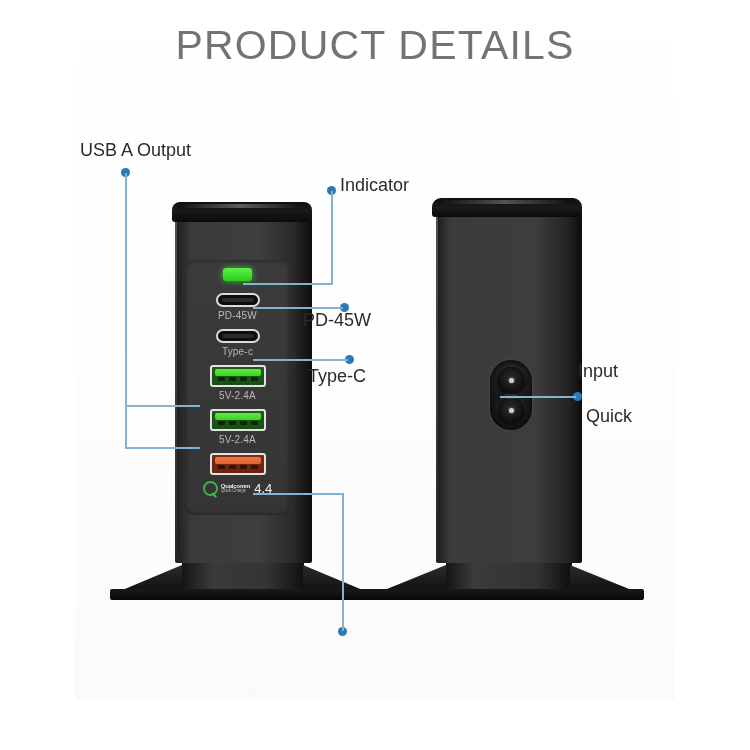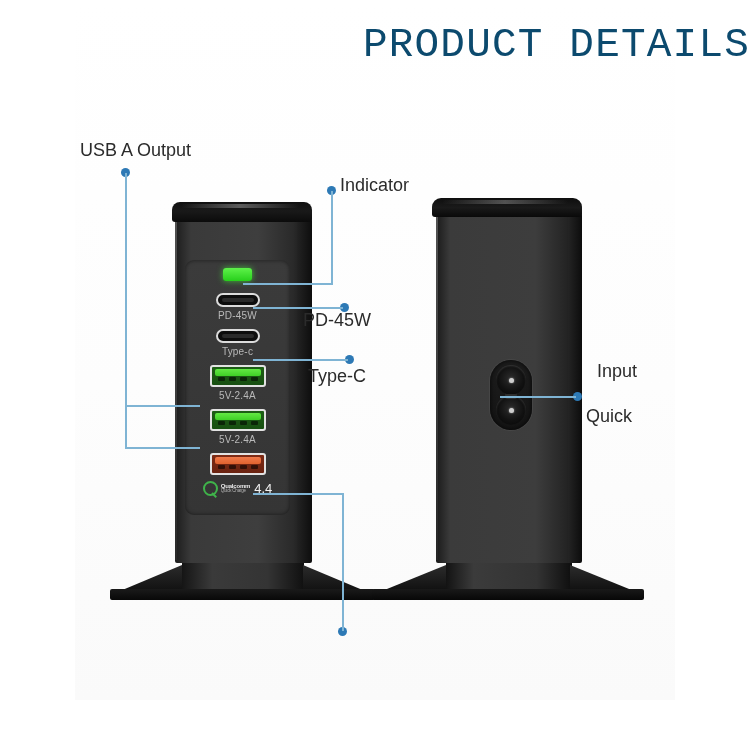--- a/index.html
+++ b/index.html
@@ -26,26 +26,26 @@
     left: 75px; top: 0;
     width: 600px; height: 700px;
     background: linear-gradient(180deg,#ffffff 0%,#fdfdfd 55%,#fafafa 100%);
   }
 
   
   .title {
     position: absolute;
     left: 0; top: 22px;
     width: 750px;
-    text-align: right;
+    text-align: center;
     font-size: 41px;
     font-weight: 300;
     letter-spacing: 1.2px;
-    color: #0c4a6e;
-    font-family: Liberation Mono, monospace;
+    color: #737373;
+    font-family: Liberation Sans, sans-serif;
   }
 
   
   .lead {
     position: absolute;
     background: #7fb4d4;
   }
   .lead.h { height: 1.6px; }
   .lead.v { width: 1.6px; }
 
@@ -492,21 +492,21 @@
   <div class="lead h" style="left:243px; top:283px; width:90px;"></div>
 
   <div class="callout" style="left:303px; top:310px;">PD-45W</div>
   <div class="dot" style="left:340px; top:303px;"></div>
   <div class="lead h" style="left:253px; top:307px; width:90px;"></div>
 
   <div class="callout" style="left:308px; top:366px;">Type-C</div>
   <div class="dot" style="left:345px; top:355px;"></div>
   <div class="lead h" style="left:253px; top:359px; width:95px;"></div>
 
-  <div class="callout" style="left:597px; top:361px;text-align:center;">Input</div>
+  <div class="callout" style="left:578px; top:361px;text-align:center;">Input</div>
   <div class="callout" style="left:586px; top:406px;">Quick</div>
   <div class="dot" style="left:573px; top:392px;"></div>
   <div class="lead h" style="left:500px; top:396px; width:76px;"></div>
 
   <div class="dot" style="left:338px; top:627px;"></div>
   <div class="lead v" style="left:342px; top:493px; height:138px;"></div>
   <div class="lead h" style="left:253px; top:493px; width:91px;"></div>
 
 </div>
 

